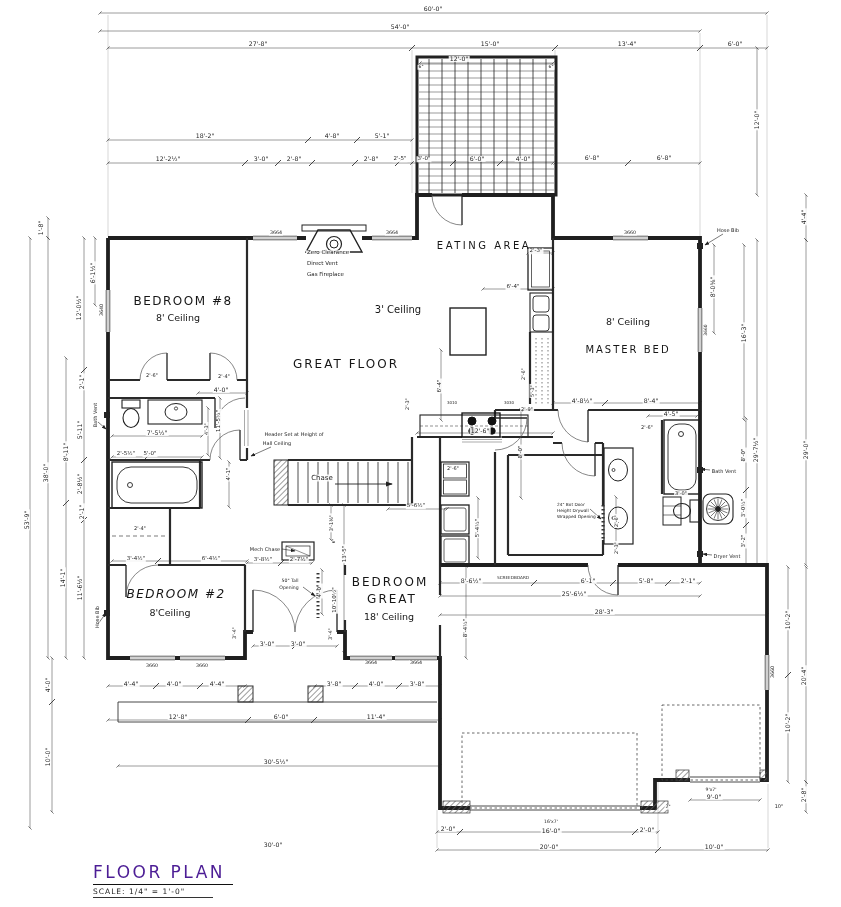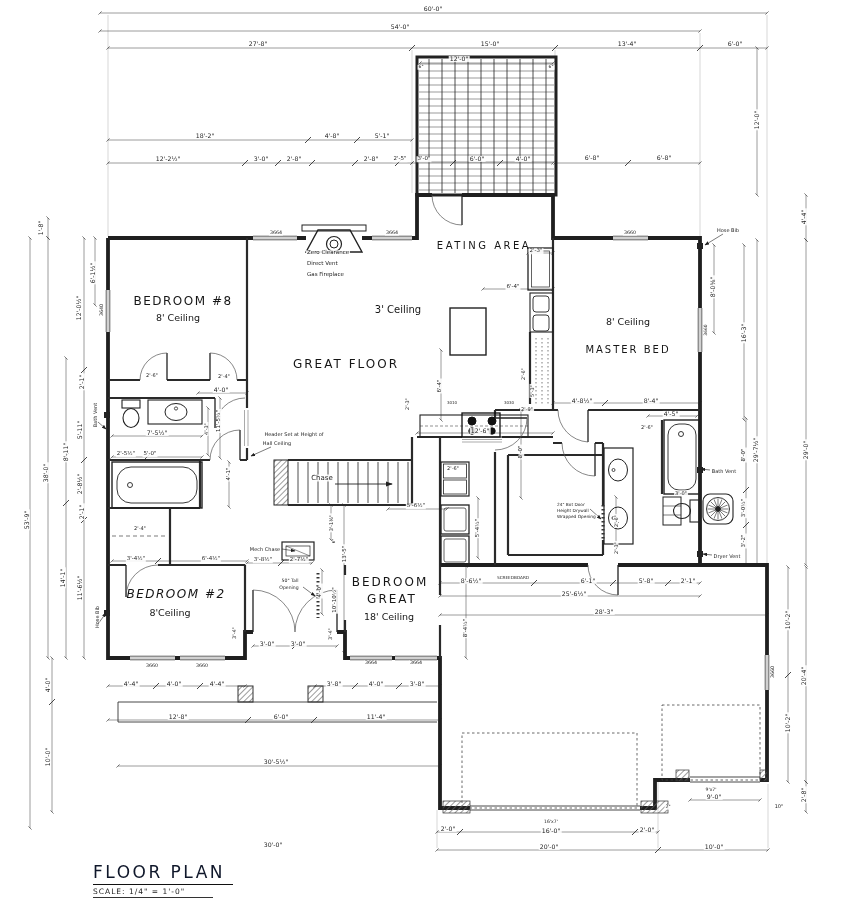--- a/index.html
+++ b/index.html
@@ -8,21 +8,21 @@
   .sheet svg{position:absolute;left:0;top:0;}
   #labels{position:absolute;left:0;top:0;width:841px;height:907px;pointer-events:none;}
   .lbl{position:absolute;color:#1e1e1e;white-space:nowrap;line-height:1;
        transform:translate(-50%,-50%);background:rgba(255,255,255,.88);padding:0 1px;}
   .lbl.r{transform:translate(-50%,-50%) rotate(-90deg);}
   .lbl.left{transform:translate(0,-50%);}
   .lbl.room{background:transparent;color:#161616;}
   .dl{stroke:#4a4a4a;stroke-width:.55;marker-start:url(#tk);marker-end:url(#tk);}
   .xl{stroke:#9a9a9a;stroke-width:.4;}
   .titleblock{position:absolute;left:93px;top:862px;}
-  .tb-title{font-size:17px;letter-spacing:2.5px;color:#0f172a;border-bottom:1.7px solid #111;
+  .tb-title{font-size:17px;letter-spacing:2.5px;color:#4c1d95;border-bottom:1.7px solid #111;
             display:inline-block;padding:0 8px 2px 0;}
   .tb-scale{font-size:7.5px;letter-spacing:1px;color:#222;border-bottom:.8px solid #333;
             display:block;margin-top:2px;padding-bottom:1px;width:120px;}
 </style>
 </head>
 <body>
 
 <div class="sheet">
 <svg width="841" height="907" viewBox="0 0 841 907">
   <defs>

